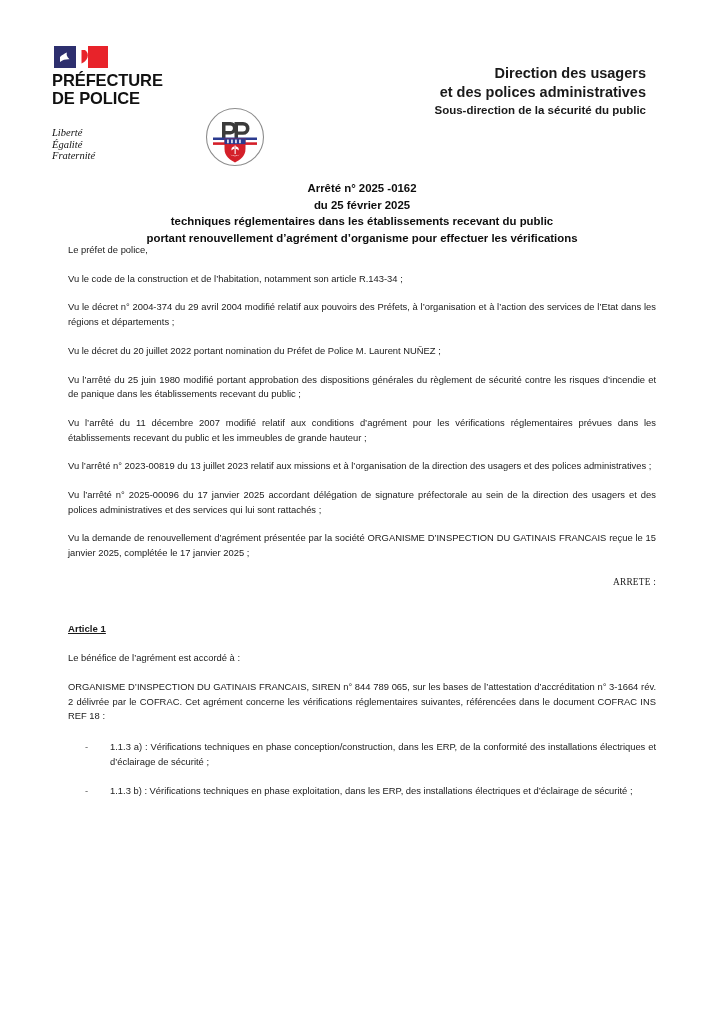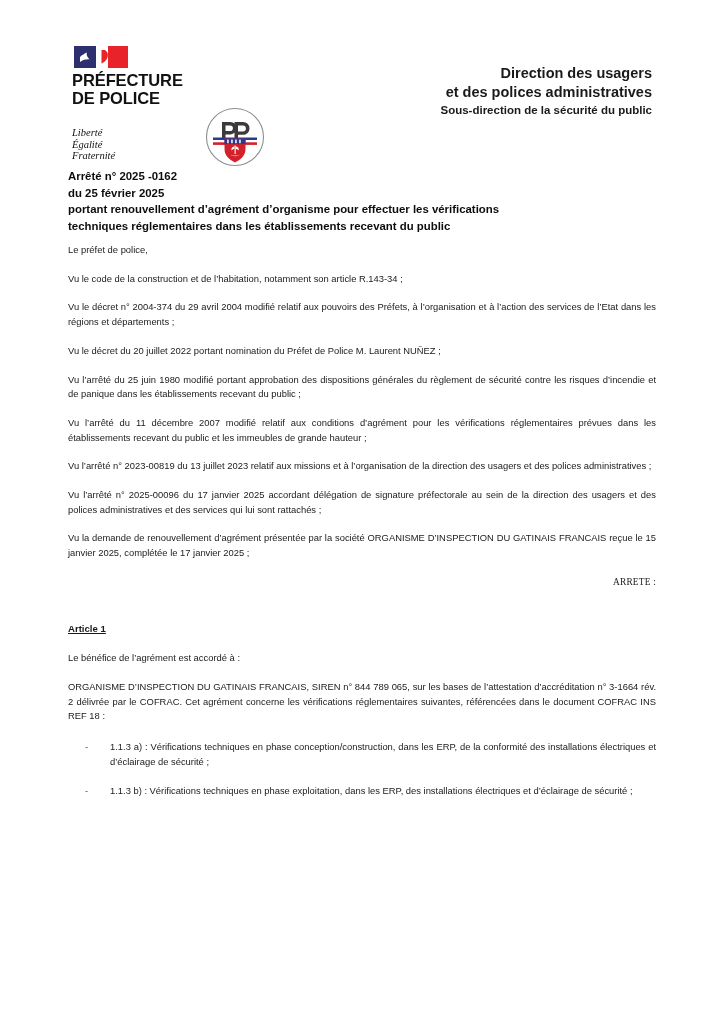--- a/index.html
+++ b/index.html
@@ -28,21 +28,21 @@
   .header {
     position: absolute;
     top: 46px;
     left: 0;
     width: 720px;
     height: 115px;
   }
 
   .brand-block {
     position: absolute;
-    left: 72px;
+    left: 52px;
     top: 0;
     width: 135px;
   }
 
   .fr-flag {
     width: 54px;
     height: 22px;
     display: block;
     margin-left: 2px;
   }
@@ -72,45 +72,45 @@
   .pp-logo {
     position: absolute;
     left: 205px;
     top: 61px;
     width: 60px;
     height: 60px;
   }
 
   .header-titles {
     position: absolute;
-    right: 68px;
+    right: 74px;
     top: 18px;
     text-align: right;
     color: #1a1a1a;
   }
   .header-titles .big {
     font-size: 14.5px;
     font-weight: bold;
     line-height: 19px;
     white-space: nowrap;
   }
   .header-titles .small {
     font-size: 11.5px;
     font-weight: bold;
     line-height: 16.5px;
     white-space: nowrap;
   }
 
   
   .doc-title {
     position: absolute;
-    top: 168px;
+    top: 180px;
     left: 68px;
     width: 588px;
-    text-align: left;
+    text-align: center;
     font-weight: bold;
     font-size: 11.4px;
     line-height: 16.5px;
     color: #0d0d0d;
   }
   .doc-title .line { display: block; }
 
   
   .body-text {
     position: absolute;
@@ -231,22 +231,22 @@
     <div class="header-titles">
       <div class="big">Direction des usagers</div>
       <div class="big">et des polices administratives</div>
       <div class="small">Sous-direction de la sécurité du public</div>
     </div>
   </div>
 
   <div class="doc-title">
     <span class="line">Arrêté n° 2025 -0162</span>
     <span class="line">du 25 février 2025</span>
+    <span class="line">techniques réglementaires dans les établissements recevant du public</span>
     <span class="line">portant renouvellement d’agrément d’organisme pour effectuer les vérifications</span>
-    <span class="line">techniques réglementaires dans les établissements recevant du public</span>
   </div>
 
   <div class="body-text">
 
     <p class="para nojust">Le préfet de police,</p>
 
     <p class="para">Vu le code de la construction et de l’habitation, notamment son article R.143-34 ;</p>
     <p class="para">Vu le décret n° 2004-374 du 29 avril 2004 modifié relatif aux pouvoirs des Préfets, à l’organisation et à l’action des services de l’Etat dans les régions et départements ;</p>
     <p class="para">Vu le décret du 20 juillet 2022 portant nomination du Préfet de Police M. Laurent NUÑEZ ;</p>
     <p class="para">Vu l’arrêté du 25 juin 1980 modifié portant approbation des dispositions générales du règlement de sécurité contre les risques d’incendie et de panique dans les établissements recevant du public ;</p>

